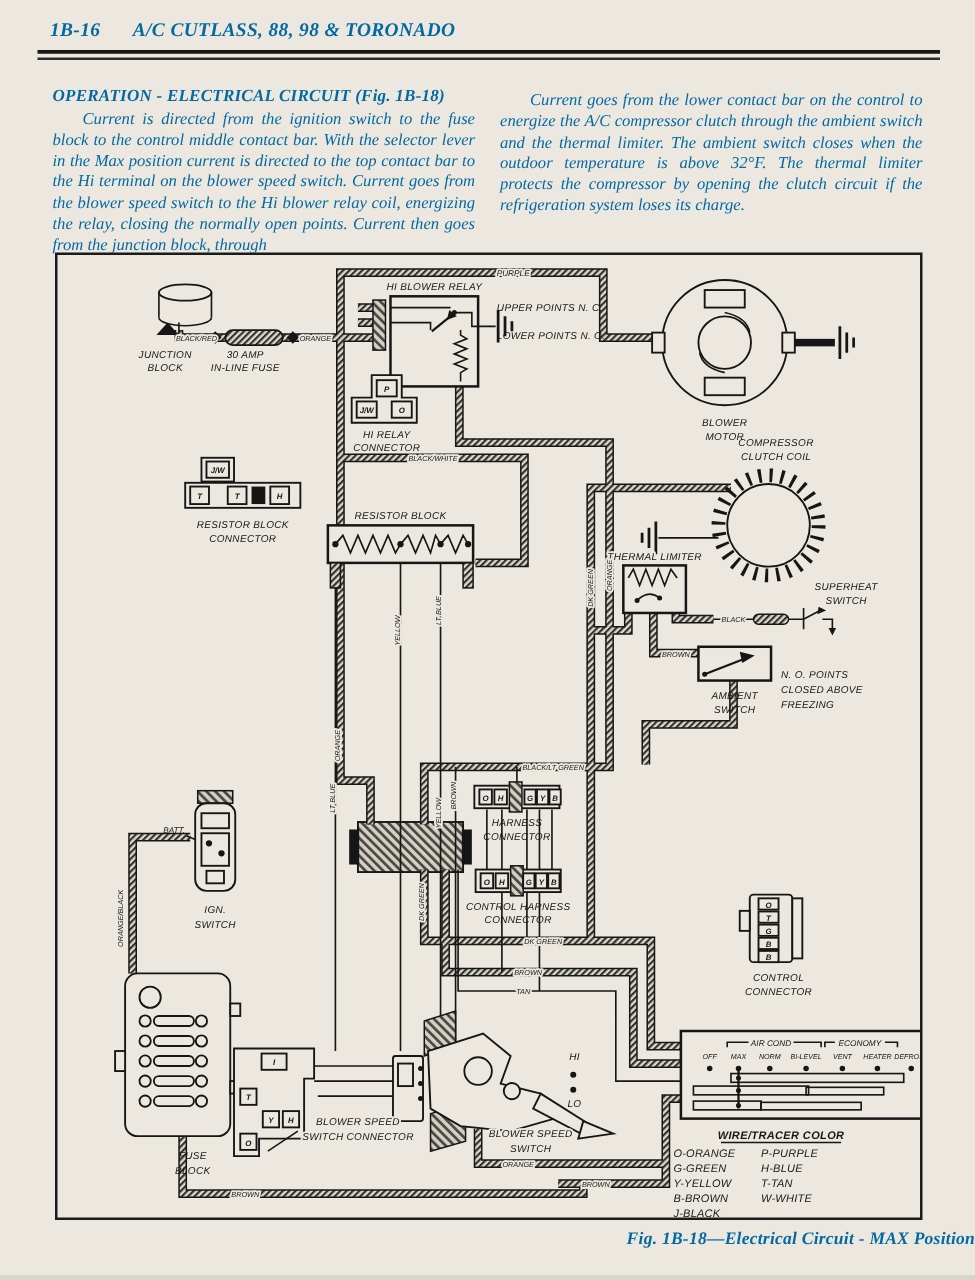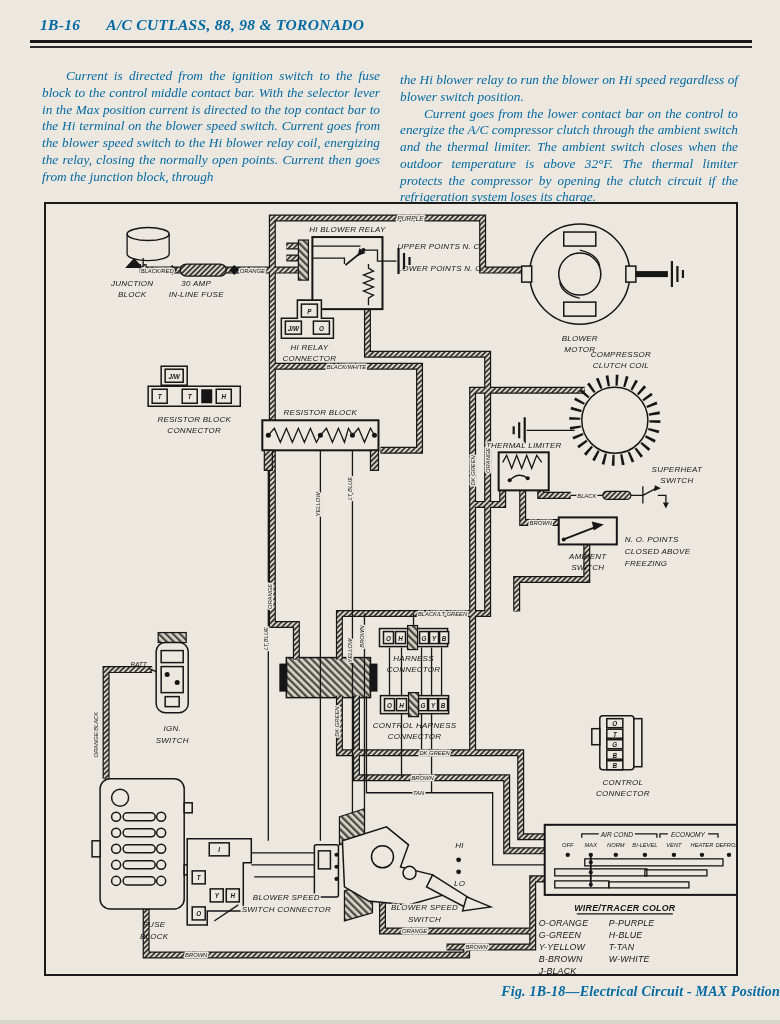--- a/index.html
+++ b/index.html
@@ -47,24 +47,24 @@
 
 <div class="page">
 
   <div class="hdr">
     <span class="pgnum">1B-16</span><span>A/C CUTLASS, 88, 98 &amp; TORONADO</span>
   </div>
   <div class="rule-thick"></div>
   <div class="rule-thin"></div>
 
   <div class="col col-l">
+    <h2>OPERATION - ELECTRICAL CIRCUIT (Fig. 1B-18)</h2>
     <p class="ind">Current is directed from the ignition switch to the fuse block to the control middle contact bar. With the selector lever in the Max position current is directed to the top contact bar to the Hi terminal on the blower speed switch. Current goes from the blower speed switch to the Hi blower relay coil, energizing the relay, closing the normally open points. Current then goes from the junction block, through</p>
   </div>
   <div class="col col-r">
-    <p>the Hi blower relay to run the blower on Hi speed regardless of blower switch position.</p>
     <p class="ind">Current goes from the lower contact bar on the control to energize the A/C compressor clutch through the ambient switch and the thermal limiter. The ambient switch closes when the outdoor temperature is above 32°F. The thermal limiter protects the compressor by opening the clutch circuit if the refrigeration system loses its charge.</p>
   </div>
 
   <div class="figbox">
   <svg viewBox="0 0 689 769" preserveAspectRatio="none">
     <defs>
       <pattern id="wtex" width="3.6" height="3.6" patternUnits="userSpaceOnUse" patternTransform="rotate(45)">
         <rect width="3.6" height="3.6" fill="#ddd8cc"></rect>
             <rect width="1.7" height="3.6" fill="#30302e"></rect>
       </pattern>

